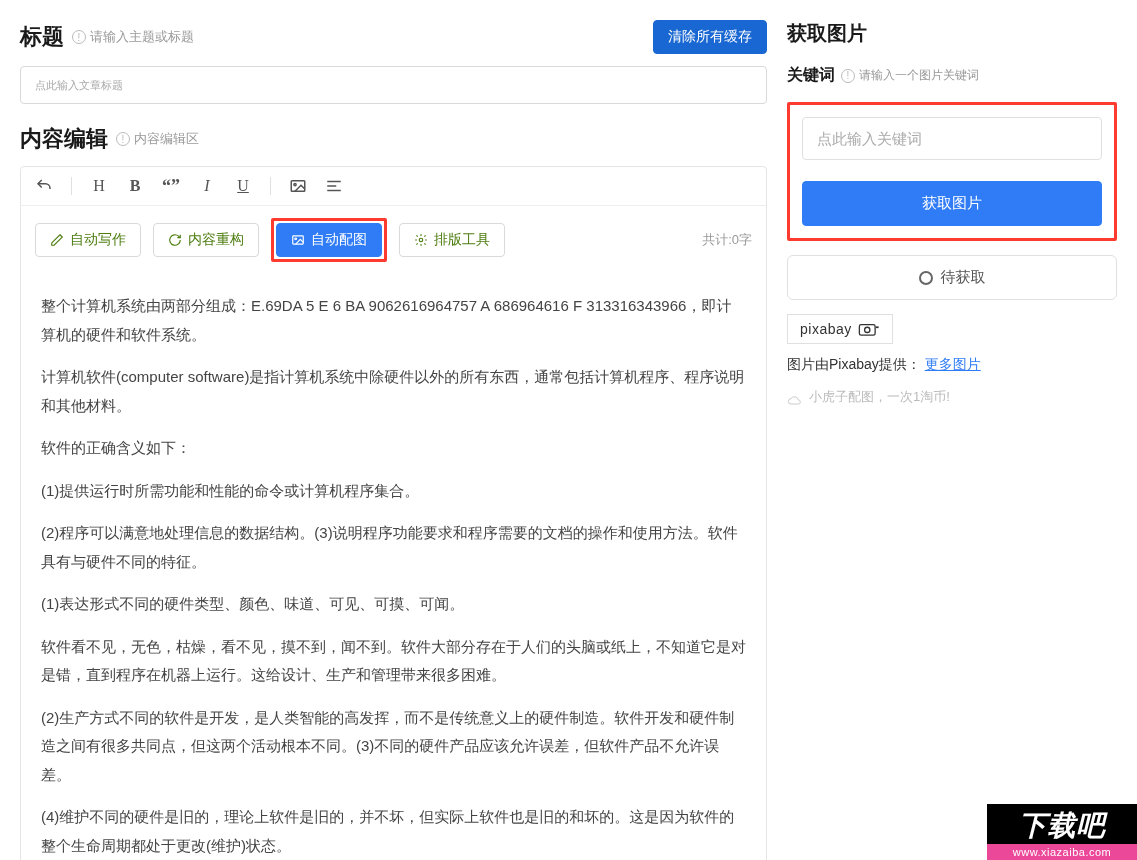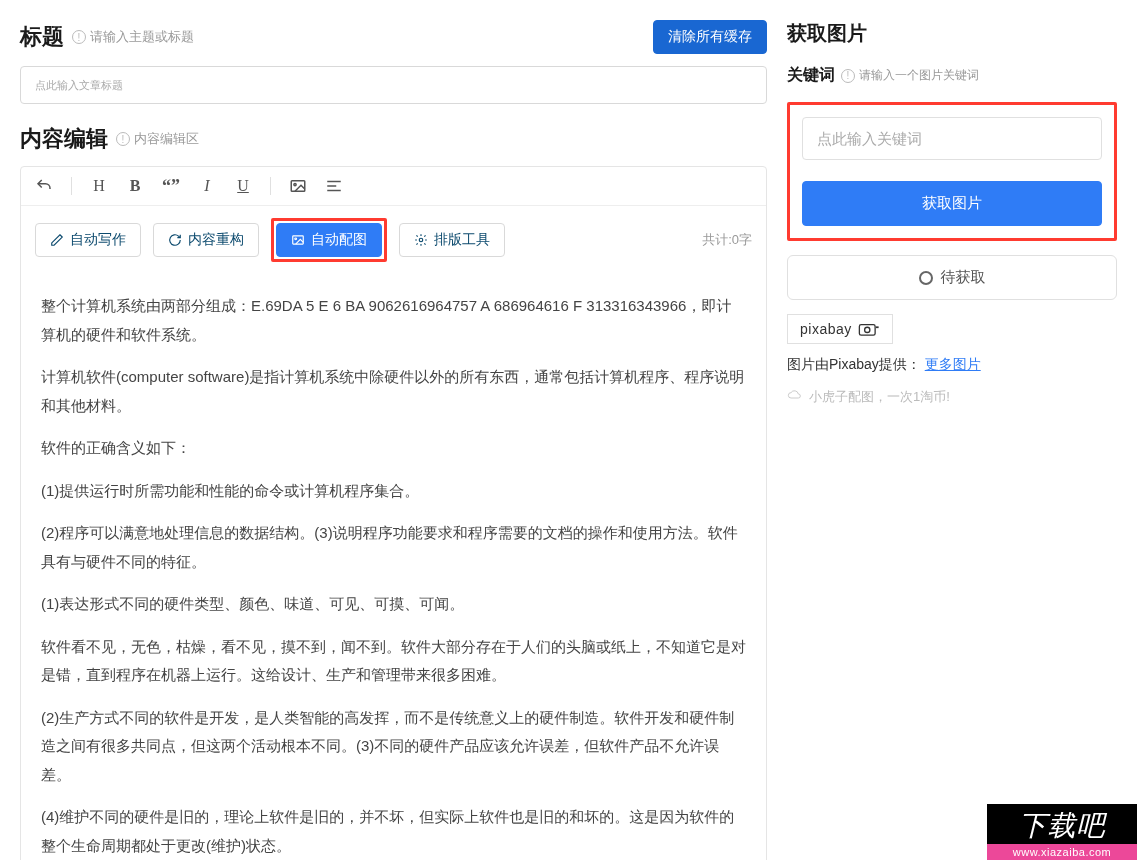--- a/index.html
+++ b/index.html
@@ -23,21 +23,21 @@
 .title-input { width: 100%; padding: 12px 14px; font-size: 11px; border: 1px solid #d9d9d9; border-radius: 4px; color: #333; outline: none; }
 .title-input::placeholder { color: #aaa; }
 
 
 .editor-wrap { margin-top: 20px; }
 .editor-box { border: 1px solid #e5e5e5; border-radius: 4px; }
 .toolbar-row1 { display: flex; align-items: center; gap: 18px; padding: 10px 14px; border-bottom: 1px solid #eee; }
 .tb-icon { width: 18px; height: 18px; display: flex; align-items: center; justify-content: center; color: #555; cursor: pointer; font-family: Georgia, serif; font-size: 16px; }
 .tb-divider { width: 1px; height: 18px; background: #e0e0e0; }
 .toolbar-row2 { display: flex; align-items: center; gap: 12px; padding: 12px 14px; }
-.tb-btn { display: inline-flex; align-items: center; gap: 6px; padding: 7px 14px; border-radius: 4px; font-size: 14px; cursor: pointer; border: 1px solid #d9d9d9; background: #fff; color: #0c4a6e; }
+.tb-btn { display: inline-flex; align-items: center; gap: 6px; padding: 7px 14px; border-radius: 4px; font-size: 14px; cursor: pointer; border: 1px solid #d9d9d9; background: #fff; color: #4d7c0f; }
 .tb-btn-active { background: #2f7cf6; color: #fff; border-color: #2f7cf6; }
 .tb-count { margin-left: auto; font-size: 13px; color: #999; }
 
 .highlight-box { border: 3px solid #ff3b30; padding: 2px; display: inline-block; border-radius: 2px; }
 
 .content-area { padding: 18px 20px; font-size: 15px; line-height: 1.9; color: #444; }
 .content-area p { margin-bottom: 14px; }
 
 
 .sidebar-section-title { font-size: 20px; font-weight: 600; margin-bottom: 18px; color: #1a1a1a; }
@@ -48,26 +48,26 @@
 .kw-input { width: 100%; padding: 12px 14px; font-size: 15px; border: 1px solid #e0e0e0; border-radius: 4px; outline: none; margin-bottom: 21px; }
 .kw-input::placeholder { color: #aaa; }
 
 .pending-btn { width: 100%; padding: 12px; border: 1px solid #e0e0e0; border-radius: 6px; display: flex; align-items: center; justify-content: center; gap: 8px; font-size: 15px; color: #555; cursor: pointer; background: #fff; margin-bottom: 14px; }
 .circle-icon { width: 14px; height: 14px; border: 2px solid #666; border-radius: 50%; }
 
 .pixabay-badge { display: inline-flex; align-items: center; gap: 6px; padding: 6px 12px; border: 1px solid #e0e0e0; border-radius: 0; font-size: 14px; color: #333; margin-bottom: 12px; }
 .pixabay-text { font-family: Verdana, sans-serif; letter-spacing: 0.5px; }
 .provider-line { font-size: 14px; color: #333; margin-bottom: 14px; }
 .provider-link { color: #2f7cf6; text-decoration: underline; cursor: pointer; }
-.footer-note { font-size: 13px; color: #bbb; display: flex; align-items: flex-start; gap: 6px; }
+.footer-note { font-size: 13px; color: #bbb; display: flex; align-items: flex-end; gap: 6px; }
 .cloud-icon { width: 16px; height: 12px; }
 
 
 .watermark { position: absolute; bottom: 0; right: 0; background: #000; color: #fff; padding: 2px 0 0 0; text-align: center; width: 150px; }
-.wm-big { font-size: 28px; font-weight: 400; font-style: italic; letter-spacing: 1px; line-height: 1; padding: 6px 10px 4px; }
+.wm-big { font-size: 28px; font-weight: 700; font-style: italic; letter-spacing: 1px; line-height: 1; padding: 6px 10px 4px; }
 .wm-url { background: #ec4899; font-size: 11px; padding: 2px 6px; letter-spacing: 0.5px; }
 
 svg { display: block; }
 </style>
 </head>
 <body>
 
 <div class="main-layout">
   <div class="left-col">
 

